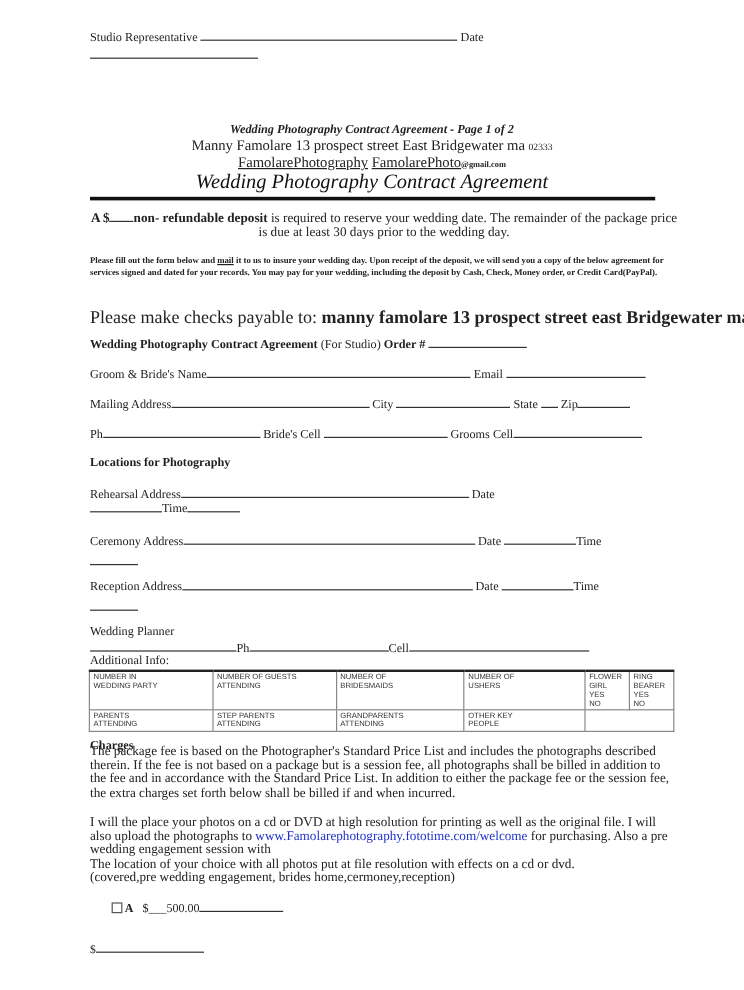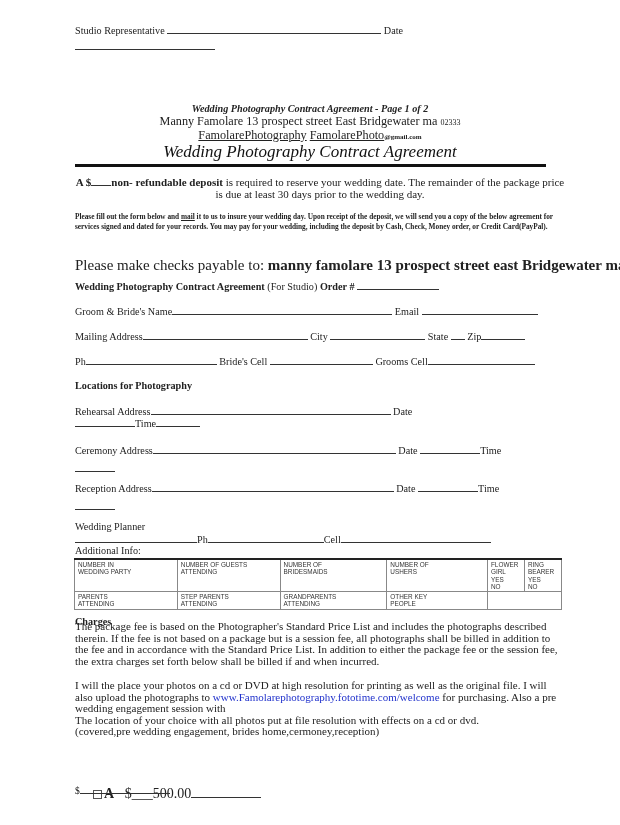--- a/index.html
+++ b/index.html
@@ -168,20 +168,20 @@
 
 <div class="abs s10 b" style="left:75px;top:616px;">Charges</div>
 <div class="para" style="top:621px;">The package fee is based on the Photographer's Standard Price List and includes the photographs described therein. If the fee is not based on a package but is a session fee, all photographs shall be billed in addition to the fee and in accordance with the Standard Price List. In addition to either the package fee or the session fee, the extra charges set forth below shall be billed if and when incurred.</div>
 
 <div class="para" style="top:680px;">
   <div><span>I will the place your photos on a cd or DVD at high resolution for printing as well as the original file. I will also upload the photographs to </span><a class="link">www.Famolarephotography.fototime.com/welcome</a><span> for purchasing. Also a pre wedding engagement session with</span></div>
   <div>The location of your choice with all photos put at file resolution with effects on a cd or dvd.</div>
   <div>(covered,pre wedding engagement, brides home,cermoney,reception)</div>
 </div>
 
-<div class="abs" style="left:93px;top:786px;font-size:14px;">
+<div class="abs" style="left:93px;top:750px;font-size:10px;">
   <span class="chk"></span><span class="b">A</span>
   &nbsp;&nbsp;<span>$___</span><span>500.00</span><span class="line" style="width:70px;"></span>
 </div>
 
 <div class="abs" style="left:75px;top:784px;font-size:9.6px;">
   <span>$</span><span class="line" style="width:90px;"></span>
 </div>
 
 </body></html>

